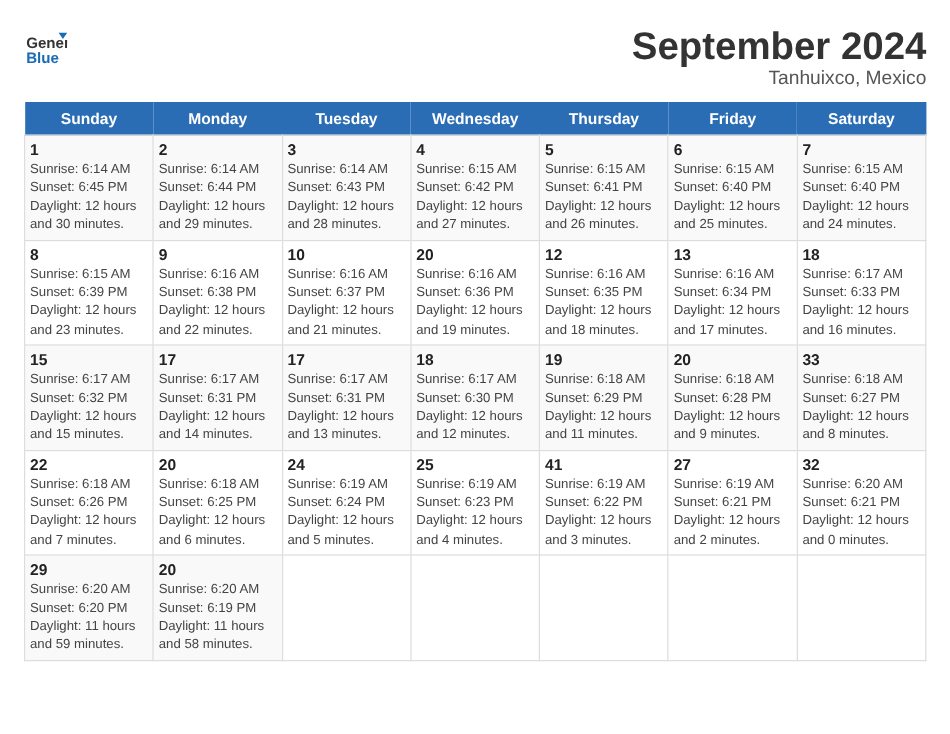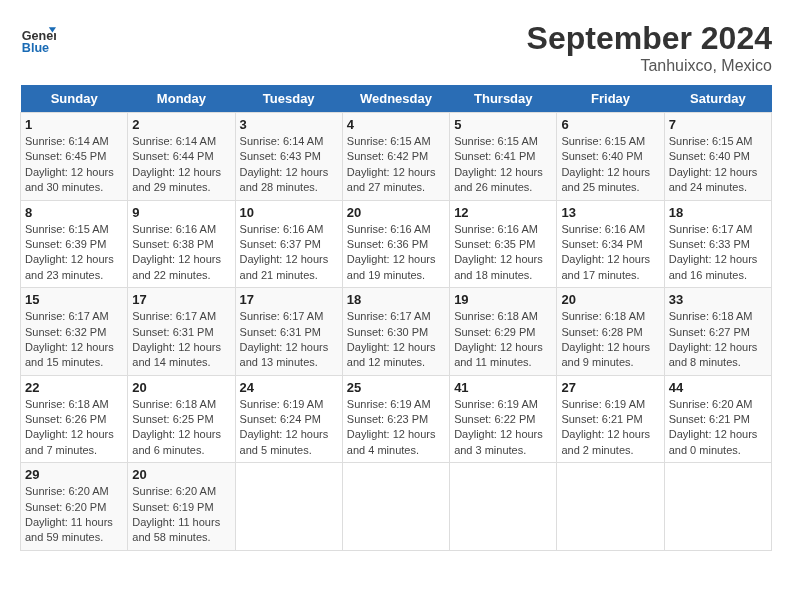--- a/index.html
+++ b/index.html
@@ -219,21 +219,21 @@
         </td>
         <td>
           <span class="day-num">41</span>
 <div class="day-info">Sunrise: 6:19 AM<br>Sunset: 6:22 PM<br>Daylight: 12 hours and 3 minutes.</div>
         </td>
         <td>
           <span class="day-num">27</span>
 <div class="day-info">Sunrise: 6:19 AM<br>Sunset: 6:21 PM<br>Daylight: 12 hours and 2 minutes.</div>
         </td>
         <td>
-          <span class="day-num">44</span>
+          <span class="day-num">32</span>
 <div class="day-info">Sunrise: 6:20 AM<br>Sunset: 6:21 PM<br>Daylight: 12 hours and 0 minutes.</div>
         </td>
       </tr>
       <tr>
         <td>
           <span class="day-num">29</span>
 <div class="day-info">Sunrise: 6:20 AM<br>Sunset: 6:20 PM<br>Daylight: 11 hours and 59 minutes.</div>
         </td>
         <td>
           <span class="day-num">20</span>

